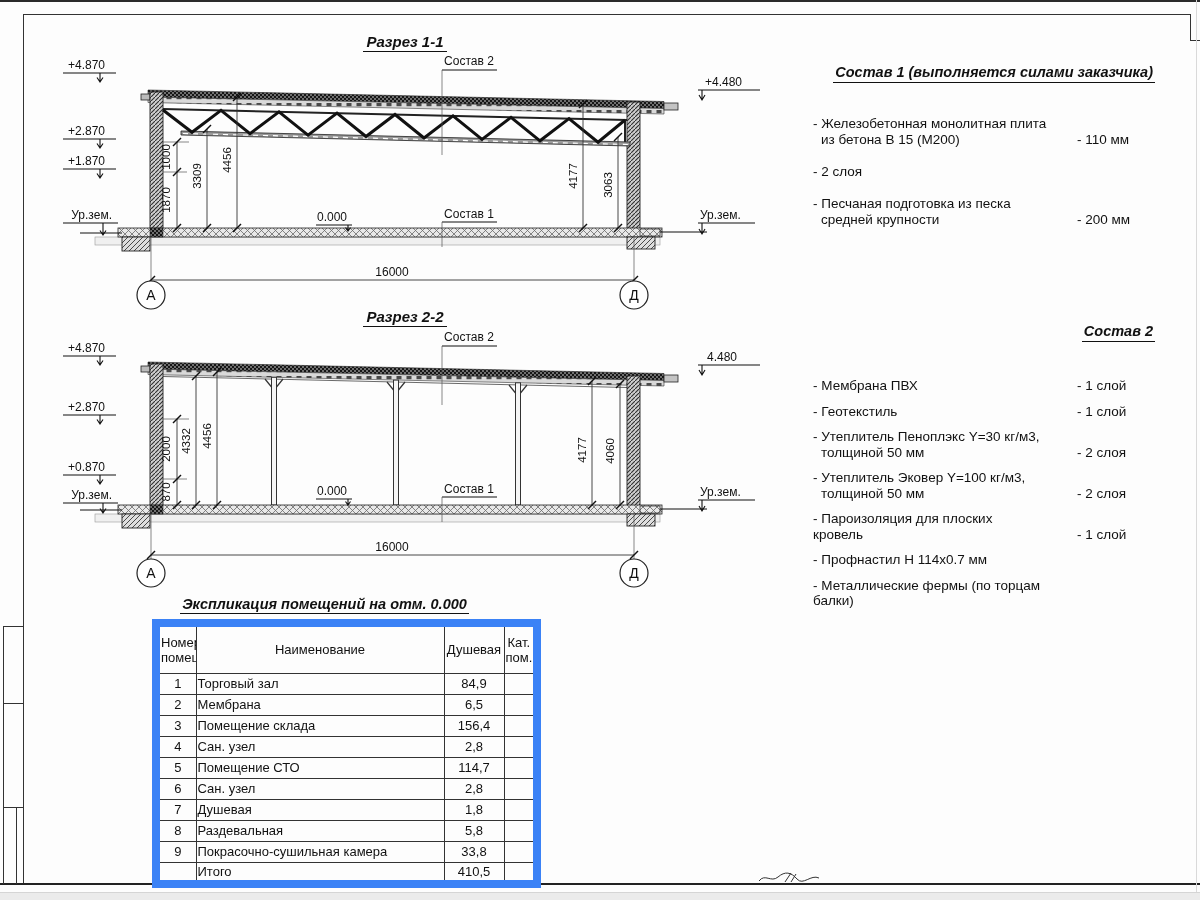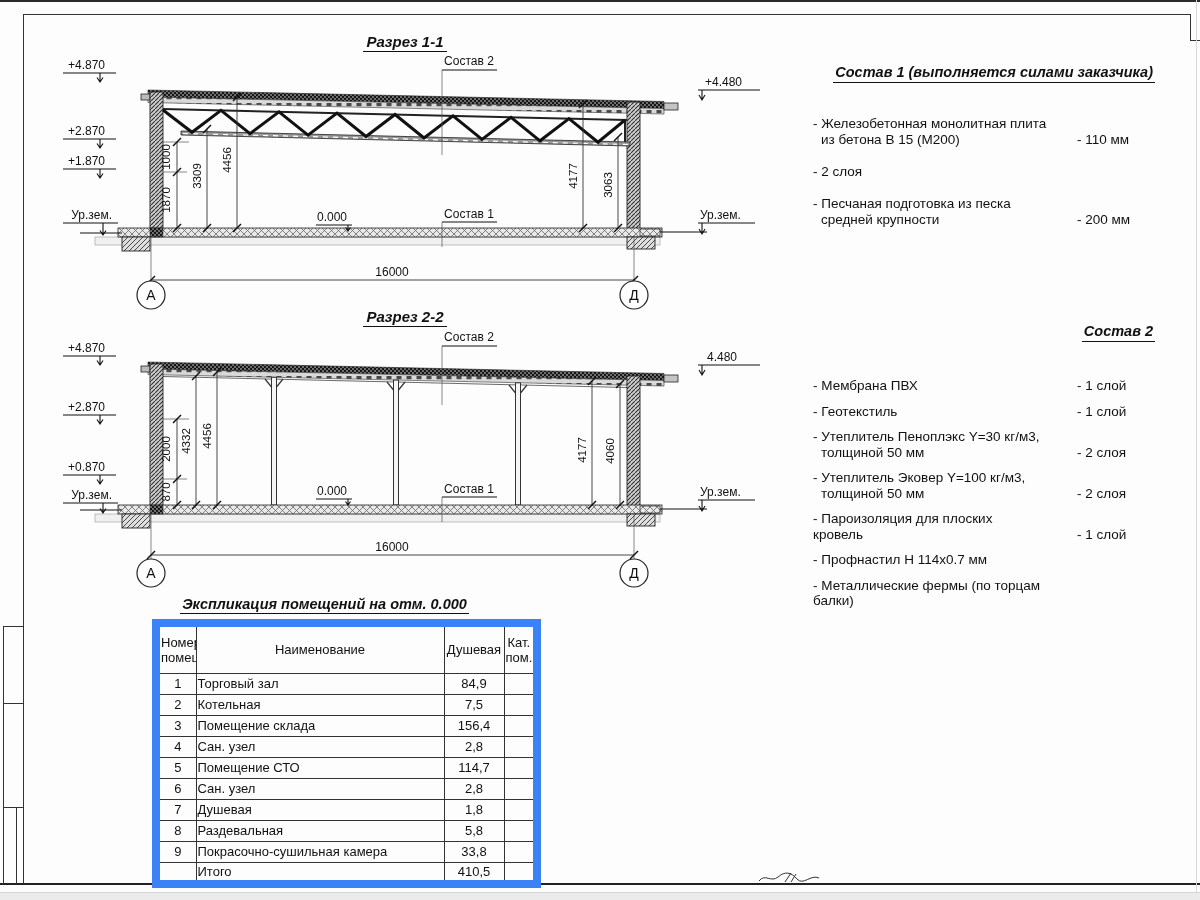--- a/index.html
+++ b/index.html
@@ -489,22 +489,22 @@
     </thead>
     <tbody>
       <tr>
           <td class="c">1</td>
           <td class="l">Торговый зал</td>
           <td class="c">84,9</td>
           <td class="c"></td>
         </tr>
       <tr>
           <td class="c">2</td>
-          <td class="l">Котельная</td>
-          <td class="c">7,5</td>
+          <td class="l">Мембрана</td>
+          <td class="c">6,5</td>
           <td class="c"></td>
         </tr>
       <tr>
           <td class="c">3</td>
           <td class="l">Помещение склада</td>
           <td class="c">156,4</td>
           <td class="c"></td>
         </tr>
       <tr>
           <td class="c">4</td>

